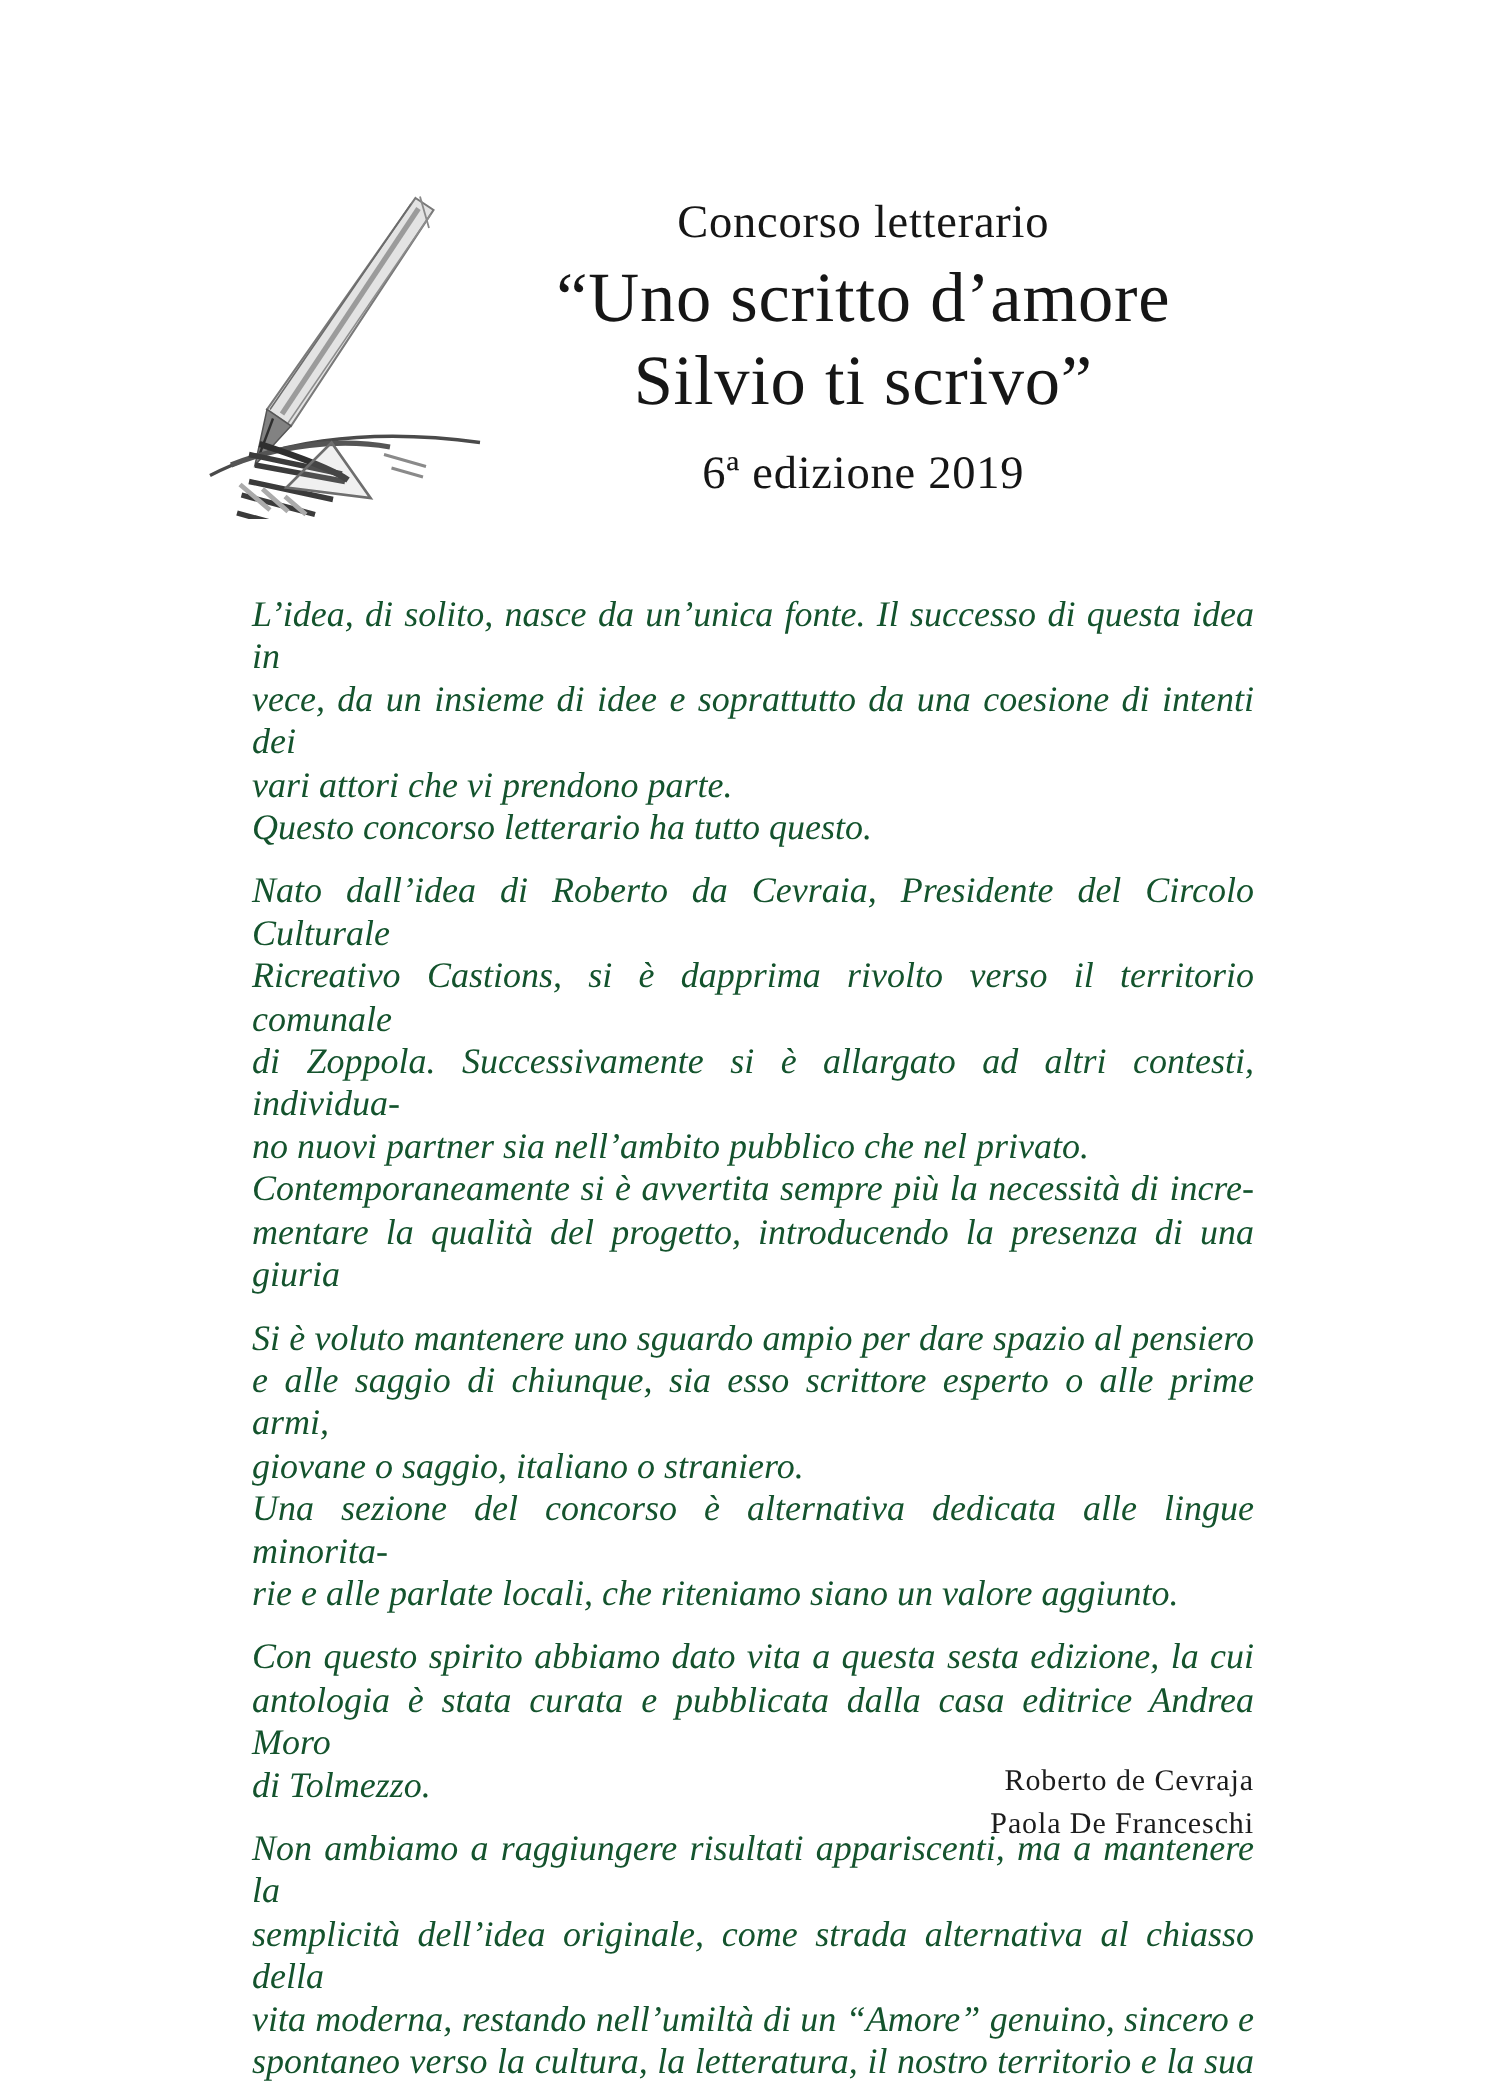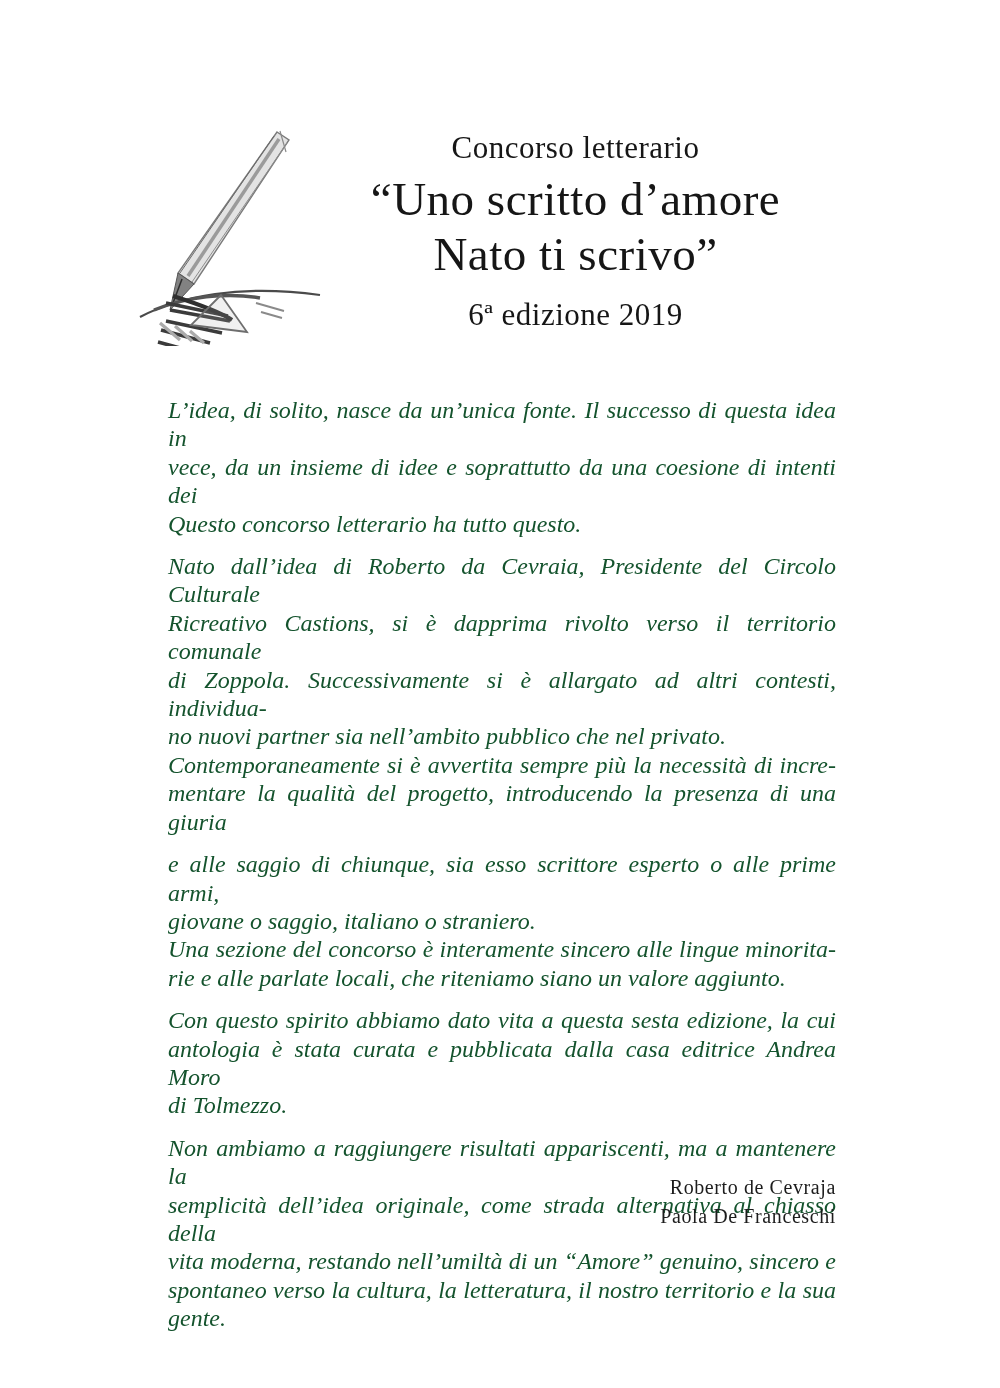--- a/index.html
+++ b/index.html
@@ -112,42 +112,44 @@
 
       <path d="M128,177 l 28,8 M133,186 l 21,6" stroke="#8a8a8a" stroke-width="2" fill="none"></path>
 
       <path d="M32,197 l 20,17 M47,200 l 17,15 M62,205 l 14,12" stroke="#ababab" stroke-width="3.2" fill="none"></path>
     </svg>
   </div>
 
   <header class="title-block">
     <div class="kicker">Concorso letterario</div>
     <div class="main-title first">“Uno scritto d’amore</div>
-    <div class="main-title">Nato ti scrivo”</div>
+    <div class="main-title">Silvio ti scrivo”</div>
     <div class="edition">6ª edizione 2019</div>
   </header>
 
   <main class="document-body" id="body-text">
       <div class="paragraph">
         <div class="text-line">L’idea, di solito, nasce da un’unica fonte. Il successo di questa idea in</div>
         <div class="text-line">vece, da un insieme di idee e soprattutto da una coesione di intenti dei</div>
+        <div class="text-line no-stretch">vari attori che vi prendono parte.</div>
         <div class="text-line no-stretch">Questo concorso letterario ha tutto questo.</div>
       </div>
       <div class="paragraph">
         <div class="text-line">Nato dall’idea di Roberto da Cevraia, Presidente del Circolo Culturale</div>
         <div class="text-line">Ricreativo Castions, si è dapprima rivolto verso il territorio comunale</div>
         <div class="text-line">di Zoppola. Successivamente si è allargato ad altri contesti, individua-</div>
         <div class="text-line no-stretch">no nuovi partner sia nell’ambito pubblico che nel privato.</div>
         <div class="text-line">Contemporaneamente si è avvertita sempre più la necessità di incre-</div>
         <div class="text-line">mentare la qualità del progetto, introducendo la presenza di una giuria</div>
       </div>
       <div class="paragraph">
+        <div class="text-line">Si è voluto mantenere uno sguardo ampio per dare spazio al pensiero</div>
         <div class="text-line">e alle saggio di chiunque, sia esso scrittore esperto o alle prime armi,</div>
         <div class="text-line no-stretch">giovane o saggio, italiano o straniero.</div>
-        <div class="text-line">Una sezione del concorso è interamente sincero alle lingue minorita-</div>
+        <div class="text-line">Una sezione del concorso è alternativa dedicata alle lingue minorita-</div>
         <div class="text-line no-stretch">rie e alle parlate locali, che riteniamo siano un valore aggiunto.</div>
       </div>
       <div class="paragraph">
         <div class="text-line">Con questo spirito abbiamo dato vita a questa sesta edizione, la cui</div>
         <div class="text-line">antologia è stata curata e pubblicata dalla casa editrice Andrea Moro</div>
         <div class="text-line no-stretch">di Tolmezzo.</div>
       </div>
       <div class="paragraph">
         <div class="text-line">Non ambiamo a raggiungere risultati appariscenti, ma a mantenere la</div>
         <div class="text-line">semplicità dell’idea originale,  come strada alternativa al chiasso della</div>

